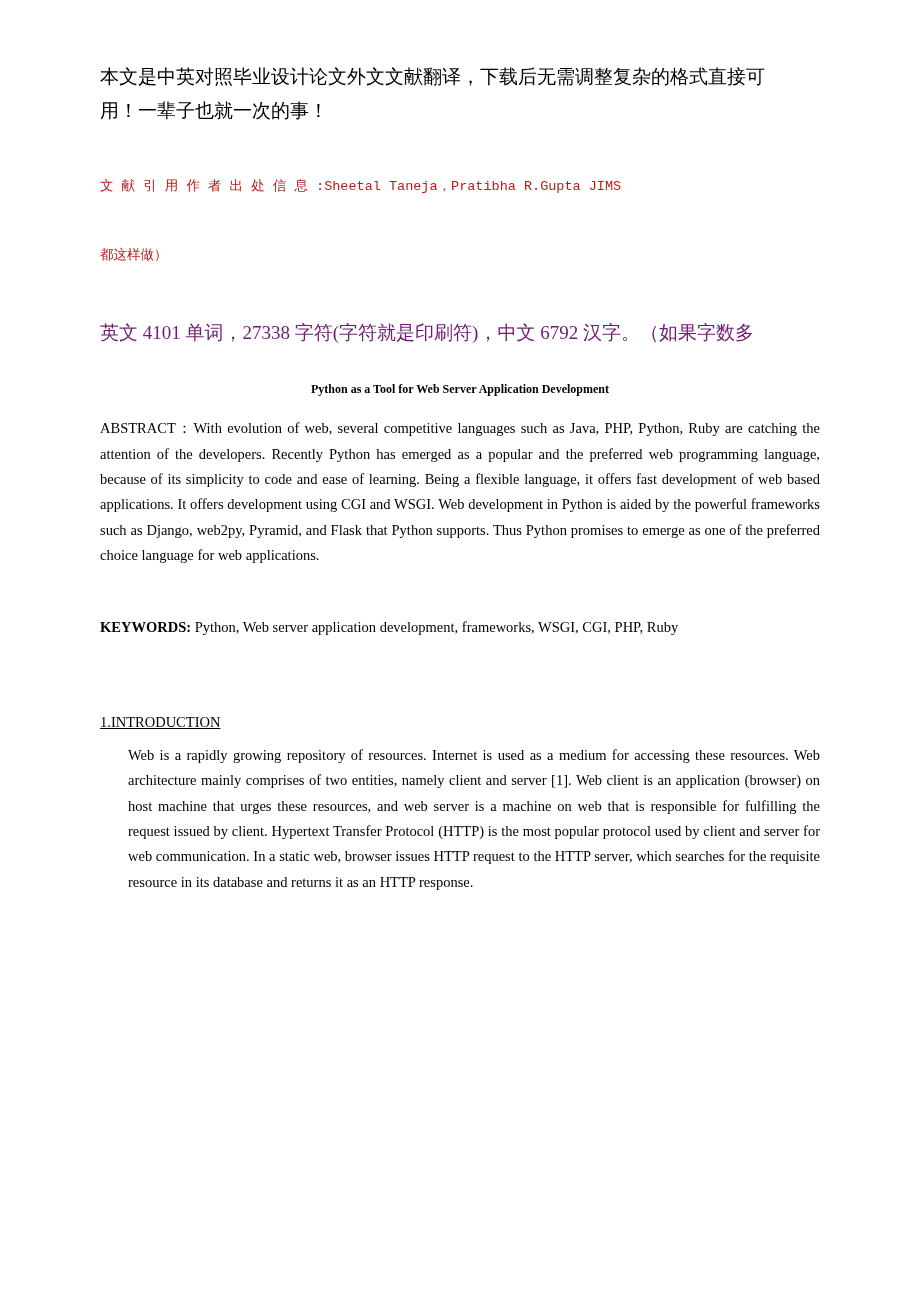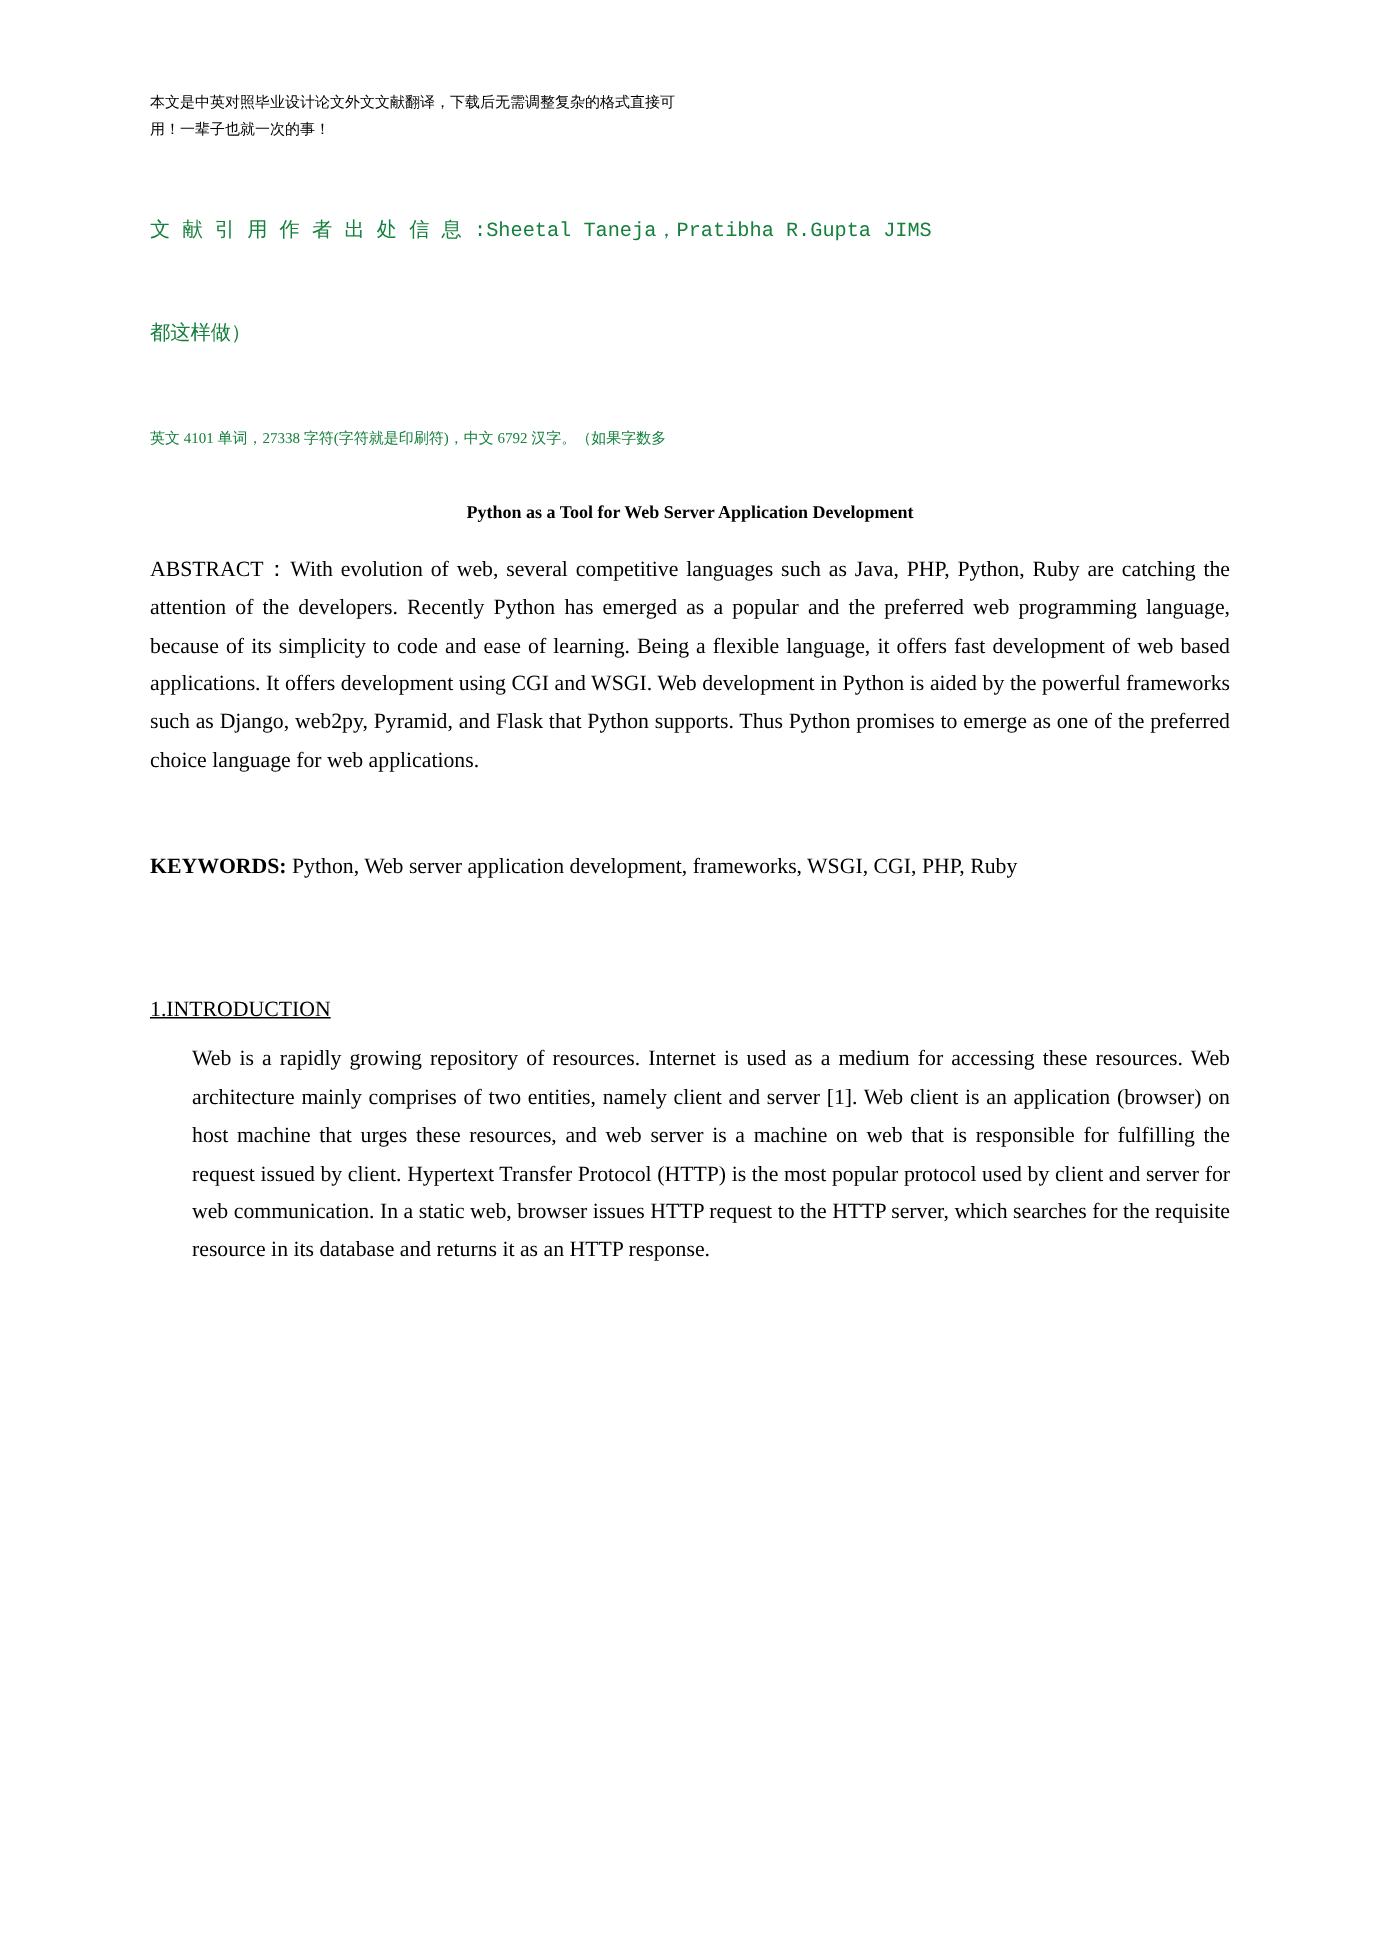--- a/index.html
+++ b/index.html
@@ -17,40 +17,40 @@
     }
 
     .page {
       padding: 60px 100px 60px 100px;
       max-width: 920px;
       margin: 0 auto;
     }
 
     .intro-note {
       font-family: 'SimSun', '宋体', serif;
-      font-size: 10px;
+      font-size: 19px;
       line-height: 1.8;
       margin-bottom: 30px;
       color: #000;
     }
 
     .reference-block {
       font-family: 'Courier New', Courier, monospace;
       font-size: 13.5px;
       line-height: 1.7;
       margin-bottom: 30px;
-      color: #15803d;
+      color: #b91c1c;
     }
 
     .stats-note {
       font-family: 'SimSun', '宋体', serif;
-      font-size: 10px;
+      font-size: 19px;
       line-height: 1.8;
       margin-bottom: 30px;
-      color: #15803d;
+      color: #701a75;
     }
 
     .paper-title {
       text-align: center;
       font-size: 12px;
       font-weight: bold;
       font-family: 'Times New Roman', Times, serif;
       margin-bottom: 18px;
       line-height: 1.5;
     }

